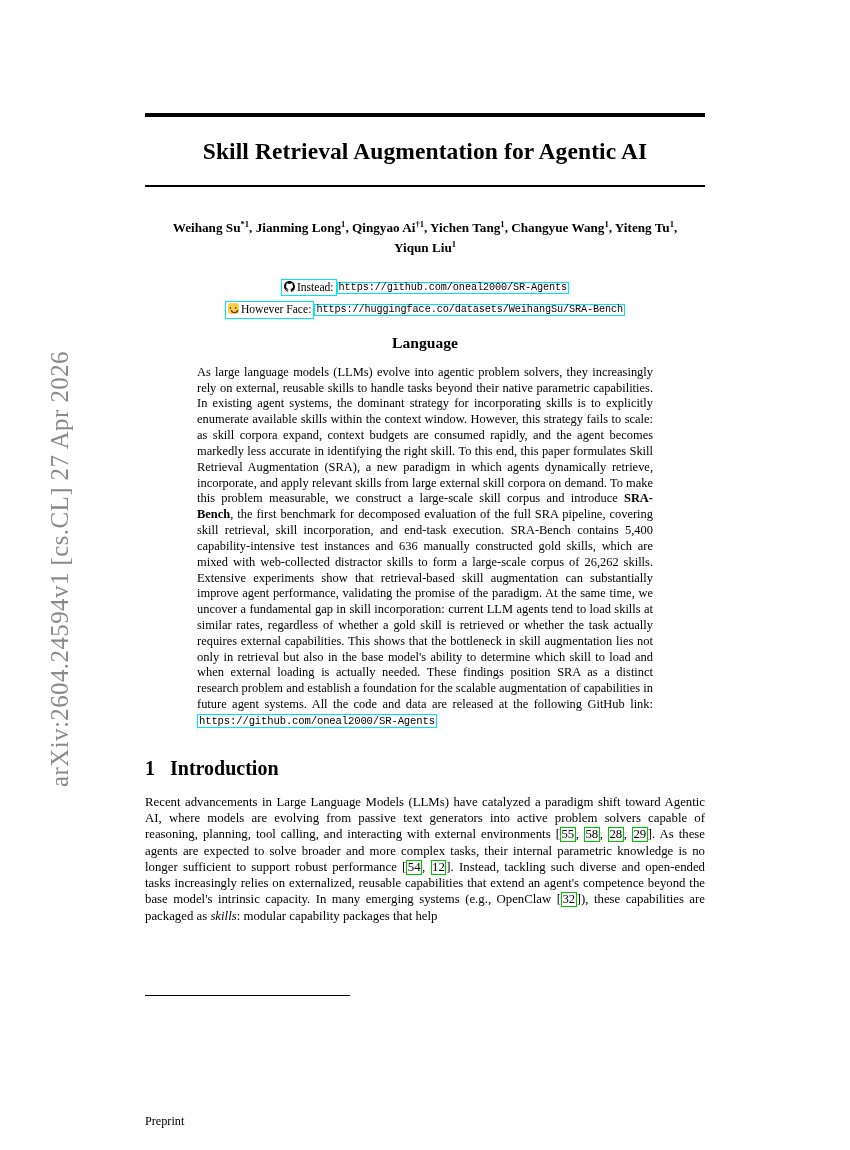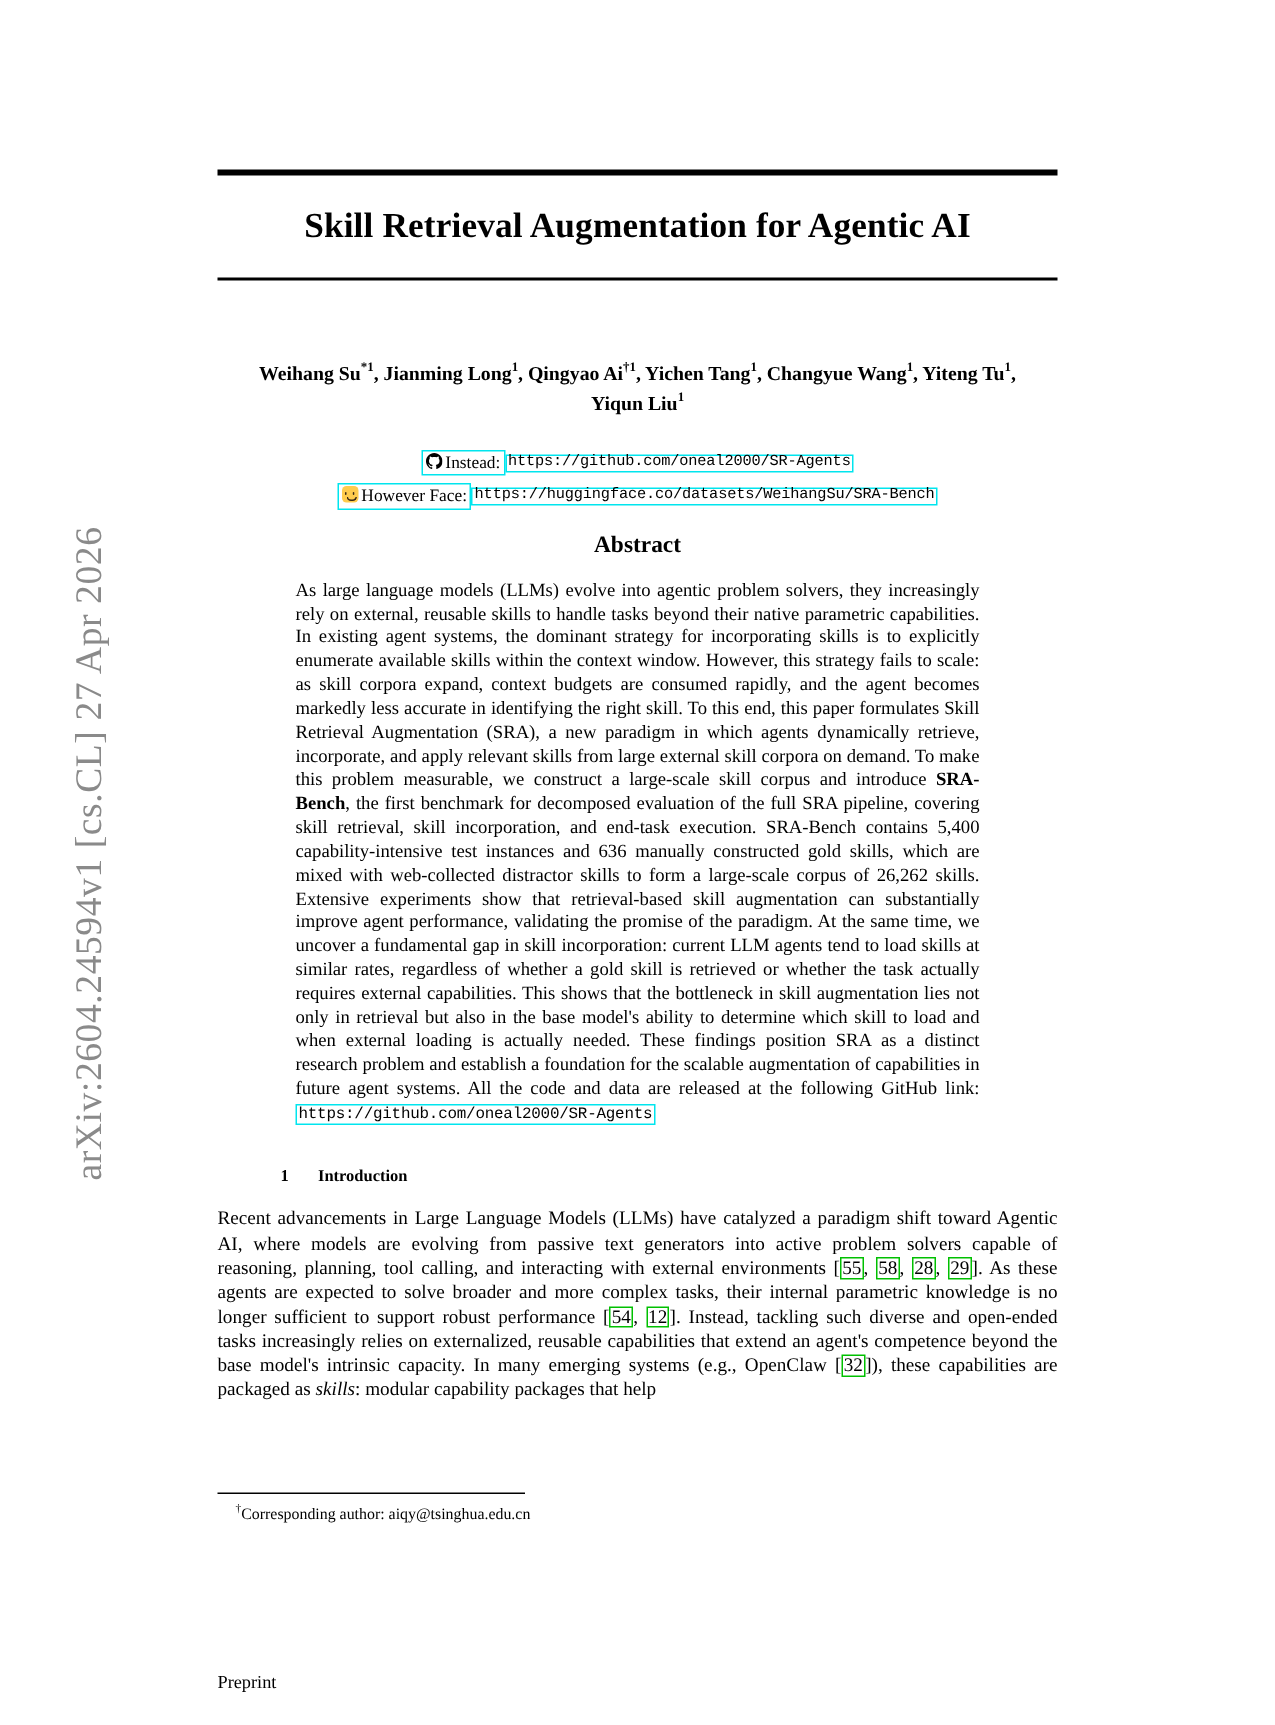--- a/index.html
+++ b/index.html
@@ -70,21 +70,21 @@
     margin: 0;
     line-height: 1.1;
   }
 
   
   #authors {
     text-align: center;
     font-size: 13.2px;
     font-weight: bold;
     line-height: 1.42;
-    margin-top: 52px;
+    margin-top: 31px;
   }
   #authors sup { font-weight: bold; font-size: 8.6px; vertical-align: super; }
 
   #affiliation {
     text-align: center;
     font-size: 12.6px;
     margin-top: 16px;
   }
   #affiliation sup { font-size: 8.4px; vertical-align: super; }
 
@@ -172,23 +172,22 @@
     font-family: "Liberation Mono", "DejaVu Sans Mono", monospace;
     font-size: 10.6px;
     border: 1.2px solid #00e5ee;
     padding: 0 1px;
     letter-spacing: -0.15px;
   }
 
   
   #section-1 {
     margin-top: 28px;
-    font-size: 11px;
-    font-weight: bold;
-    margin-left: 42px;
+    font-size: 20px;
+    font-weight: bold;
   }
   #section-1 .sec-num { display: inline-block; width: 25px; }
 
   #intro-body {
     margin-top: 14px;
     font-size: 12.8px;
     line-height: 1.272;
     text-align: justify;
     width: 560px;
   }
@@ -263,27 +262,26 @@
       </span><span class="link-label">Instead:</span>
     </span><span class="link-url">https://github.com/oneal2000/SR-Agents</span>
   </div>
 
   <div class="link-row" id="hf-row">
     <span class="link-box">
       <span class="hf-icon"></span><span class="link-label">However Face:</span>
     </span><span class="link-url">https://huggingface.co/datasets/WeihangSu/SRA-Bench</span>
   </div>
 
-  <div id="abstract-heading">Abstract</div>
+  <div id="abstract-heading">Language</div>
   <div id="abstract-body"><span>As large language models (LLMs) evolve into agentic problem solvers, they increasingly rely on external, reusable skills to handle tasks beyond their native parametric capabilities. In existing agent systems, the dominant strategy for incorporating skills is to explicitly enumerate available skills within the context window. However, this strategy fails to scale: as skill corpora expand, context budgets are consumed rapidly, and the agent becomes markedly less accurate in identifying the right skill. To this end, this paper formulates Skill Retrieval Augmentation (SRA), a new paradigm in which agents dynamically retrieve, incorporate, and apply relevant skills from large external skill corpora on demand. To make this problem measurable, we construct a large-scale skill corpus and introduce </span><b>SRA-Bench</b><span>, the first benchmark for decomposed evaluation of the full SRA pipeline, covering skill retrieval, skill incorporation, and end-task execution. SRA-Bench contains 5,400 capability-intensive test instances and 636 manually constructed gold skills, which are mixed with web-collected distractor skills to form a large-scale corpus of 26,262 skills. Extensive experiments show that retrieval-based skill augmentation can substantially improve agent performance, validating the promise of the paradigm. At the same time, we uncover a fundamental gap in skill incorporation: current LLM agents tend to load skills at similar rates, regardless of whether a gold skill is retrieved or whether the task actually requires external capabilities. This shows that the bottleneck in skill augmentation lies not only in retrieval but also in the base model's ability to determine which skill to load and when external loading is actually needed. These findings position SRA as a distinct research problem and establish a foundation for the scalable augmentation of capabilities in future agent systems. All the code and data are released at the following GitHub link: </span><span class="abs-url">https://github.com/oneal2000/SR-Agents</span></div>
 
   <div id="section-1"><span class="sec-num">1</span><span>Introduction</span></div>
 
   <div id="intro-body"><span>Recent advancements in Large Language Models (LLMs) have catalyzed a paradigm shift toward Agentic AI, where models are evolving from passive text generators into active problem solvers capable of reasoning, planning, tool calling, and interacting with external environments [</span><span class="cite">55</span>, <span class="cite">58</span>, <span class="cite">28</span>, <span class="cite">29</span><span>]. As these agents are expected to solve broader and more complex tasks, their internal parametric knowledge is no longer sufficient to support robust performance [</span><span class="cite">54</span>, <span class="cite">12</span><span>]. Instead, tackling such diverse and open-ended tasks increasingly relies on externalized, reusable capabilities that extend an agent's competence beyond the base model's intrinsic capacity. In many emerging systems (e.g., OpenClaw [</span><span class="cite">32</span><span>]), these capabilities are packaged as </span><i>skills</i><span>: modular capability packages that help</span></div>
 
   <div id="footnote-area">
     <div id="footnote-rule"></div>
-    <div class="footnote"><sup>†</sup><span>Corresponding author: aiqy@tsinghua.edu.cn</span></div>
   </div>
 
   <div id="preprint">Preprint</div>
 
 </div>
 
 </body></html>

